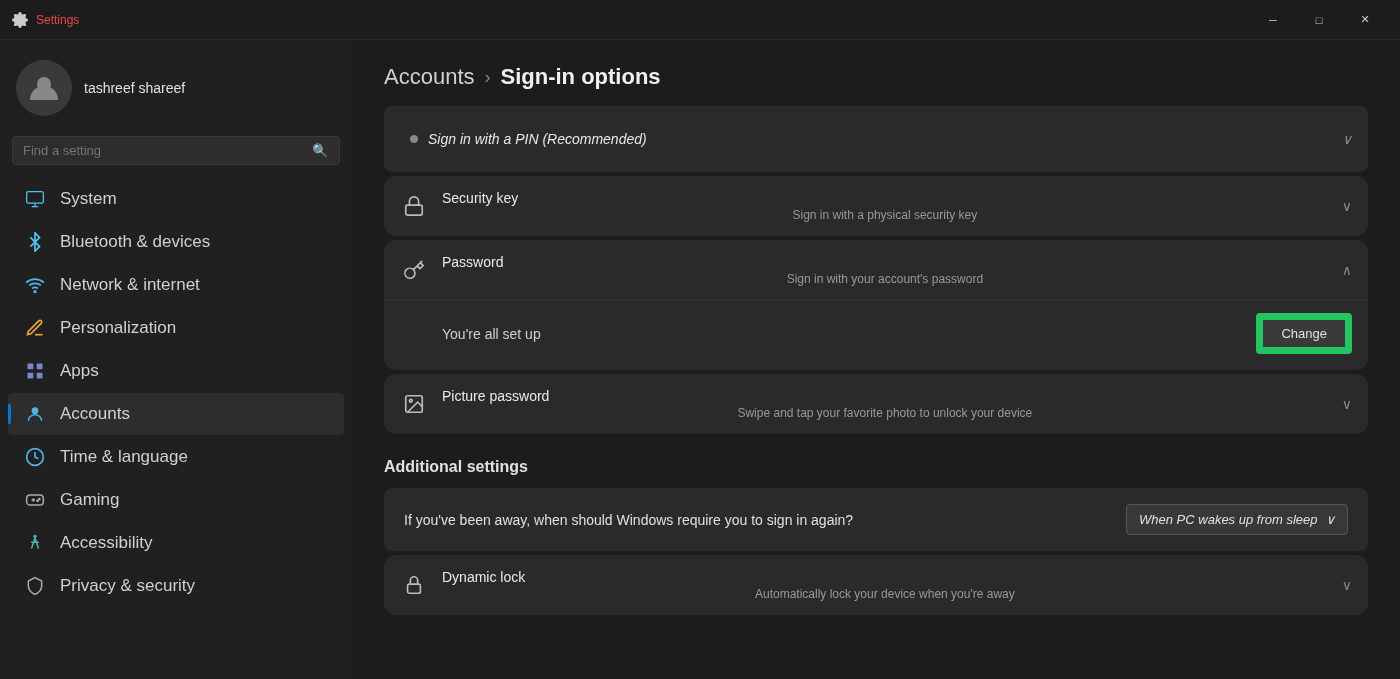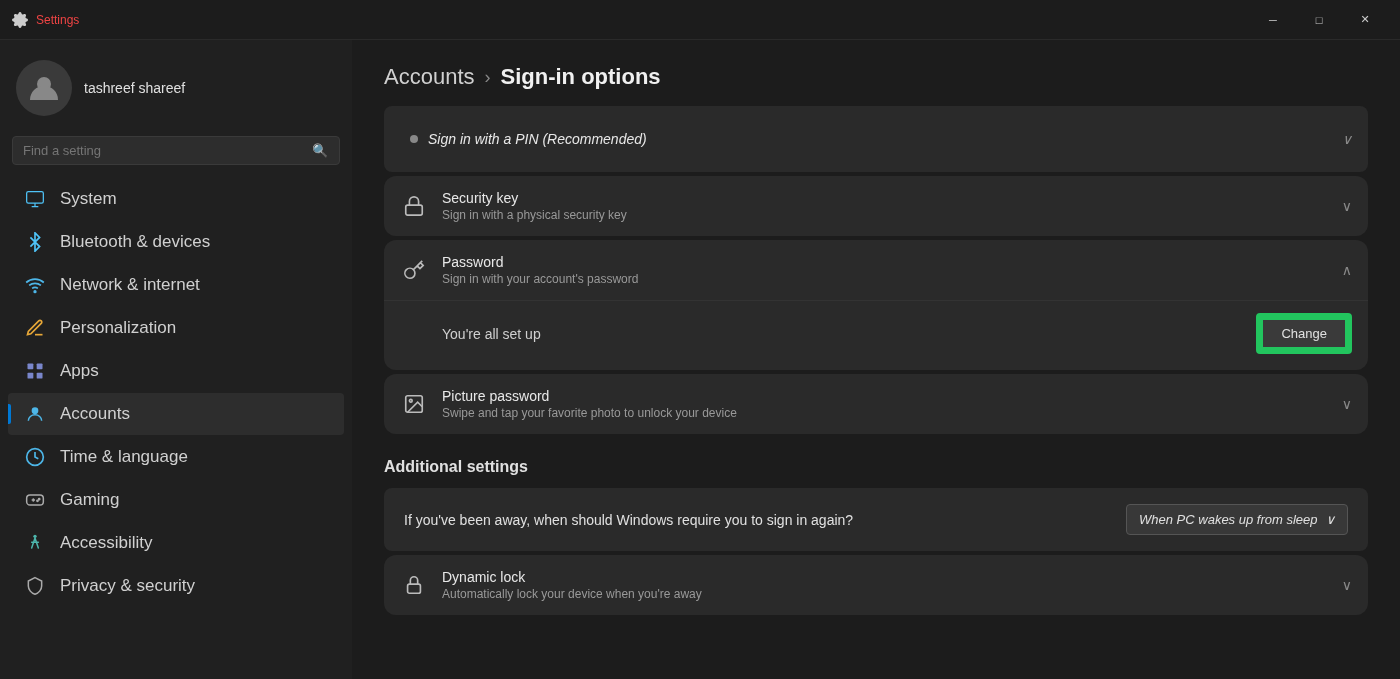--- a/index.html
+++ b/index.html
@@ -212,20 +212,21 @@
     .setting-text { flex: 1; }
     .setting-title {
       font-size: 14px;
       font-weight: 500;
       color: #e8e8e8;
     }
     .setting-desc {
       font-size: 12px;
       color: #999;
       margin-top: 2px;
+      text-align: center;
     }
     .chevron {
       font-size: 14px;
       color: #888;
     }
 
     
     .setting-row.expanded {
       background: #2a2a2a;
     }

